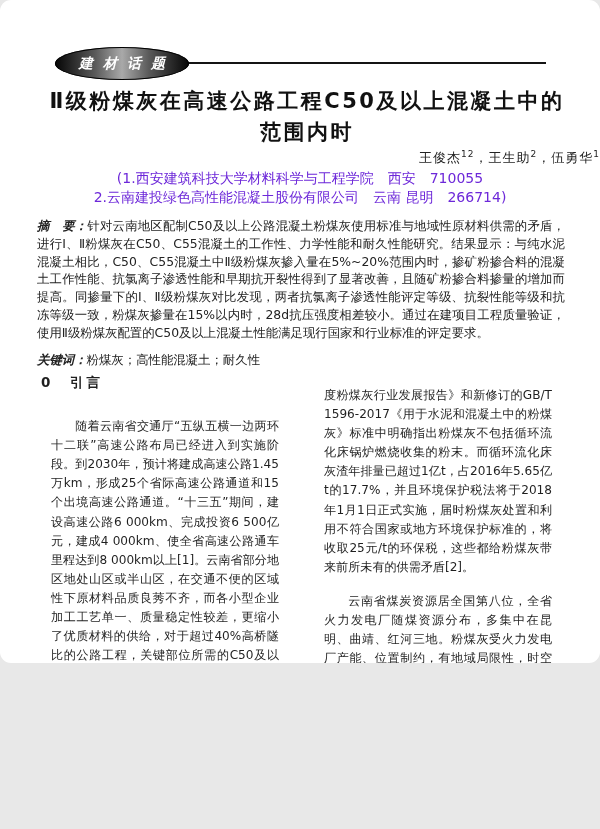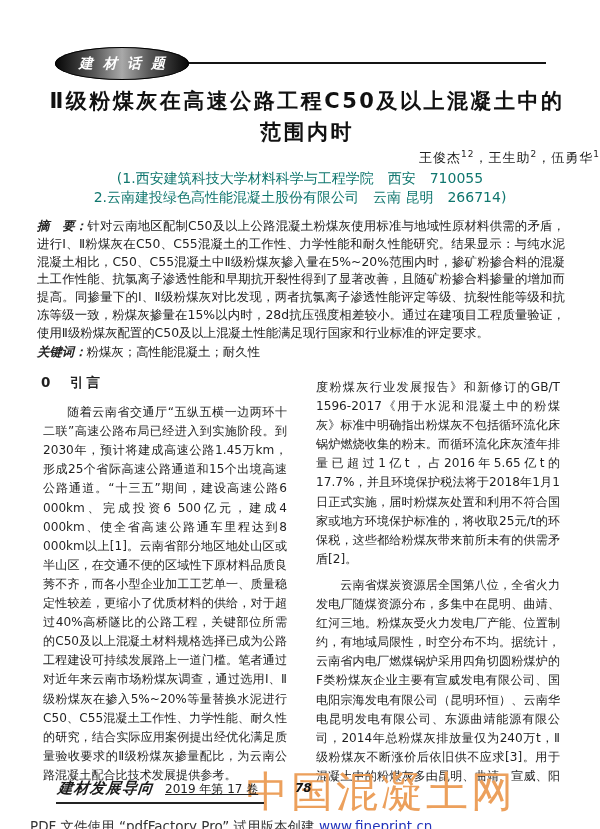--- a/index.html
+++ b/index.html
@@ -1,19 +1,20 @@
 <!DOCTYPE html>
 <html><head>
 <meta charset="utf-8">
 <style>
   html,body{margin:0;padding:0;background:#e8e8e8;}
   .page{
-    position:relative;width:600px;height:829px;margin:0 auto;
+    position:relative;width:600px;height:663px;margin:0 auto;
     background:#ffffff;overflow:hidden;color:#1b1b1b;
     font-family:"DejaVu Sans","Liberation Sans",sans-serif;
+    border-radius:11px;
   }
   
   .header-rule{position:absolute;left:128px;top:62px;width:418px;height:2px;background:#141414;}
   .topic-badge{
     position:absolute;left:55px;top:47px;width:134px;height:33px;
     border-radius:50%;display:flex;align-items:center;justify-content:center;
     background:linear-gradient(90deg,#050505 0%,#5a5a5a 30%,#a9a9a9 50%,#5a5a5a 70%,#050505 100%);
     box-shadow:0 0 0 1px #000 inset;z-index:2;
   }
   .topic-badge-label{
@@ -21,34 +22,34 @@
     font-size:14px;letter-spacing:10px;padding-left:10px;white-space:nowrap;
   }
   
   .article-title{
     position:absolute;top:86px;left:7px;width:100%;text-align:center;
     font-weight:bold;font-size:21px;letter-spacing:2.5px;line-height:31px;color:#111;
   }
   
   .authors-line{position:absolute;top:149px;left:0;width:100%;text-align:right;font-size:13px;letter-spacing:1px;color:#222;}
   .authors-line sup{font-size:9px;}
-  .affiliations{position:absolute;top:169px;left:0;width:100%;text-align:center;font-size:14px;line-height:19px;color:#0f766e;}
+  .affiliations{position:absolute;top:169px;left:0;width:100%;text-align:center;font-size:14px;line-height:19px;color:#6d28d9;}
   
   .abstract-block{
     position:absolute;top:217px;left:37px;width:528px;
     font-size:12.4px;line-height:17.8px;text-align:justify;color:#222;
   }
   .inline-label{font-weight:bold;font-style:italic;}
-  .keywords-line{margin-top:1px;}
+  .keywords-line{margin-top:9px;}
   
   .body-columns{position:absolute;top:371px;left:36px;width:531px;height:412px;display:flex;gap:15px;}
   .col{width:258px;height:100%;overflow:hidden;text-align:justify;font-size:12.1px;line-height:19.1px;color:#1f1f1f;}
-  .col p{margin:7px;text-indent:2em;}
+  .col p{margin:15px;text-indent:2em;}
   .col p.no-indent{text-indent:0;}
-  .sec-heading-0{font-size:13.5px;font-weight:bold;margin:2px 0 11px 5px;letter-spacing:3px;}
+  .sec-heading-0{font-size:13.5px;font-weight:bold;margin:2px 0 25px 5px;letter-spacing:3px;}
   .sec-heading-1{font-size:12.8px;font-weight:bold;margin:10px 0 7px 0;}
   
   .footer-left{
     position:absolute;left:56px;top:779px;display:flex;align-items:baseline;gap:11px;
     border-bottom:2px solid #232323;padding:0 6px 4px 2px;z-index:3;
   }
   .journal-logo{font-size:15px;font-weight:bold;font-style:italic;letter-spacing:1px;transform:skewX(-6deg);}
   .issue-label{font-size:12px;color:#222;text-decoration:underline;}
   .page-number{position:absolute;left:295px;top:781px;font-size:12px;font-style:italic;font-weight:bold;z-index:4;color:#111;}
   .site-watermark{

